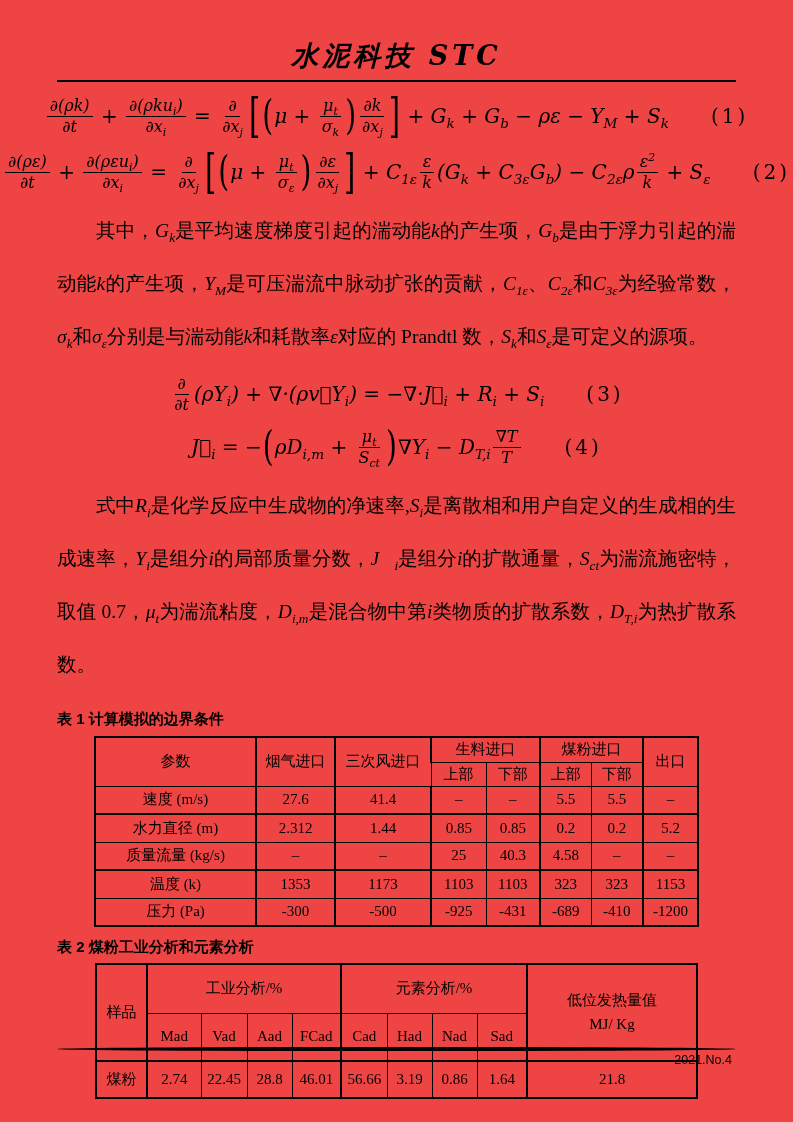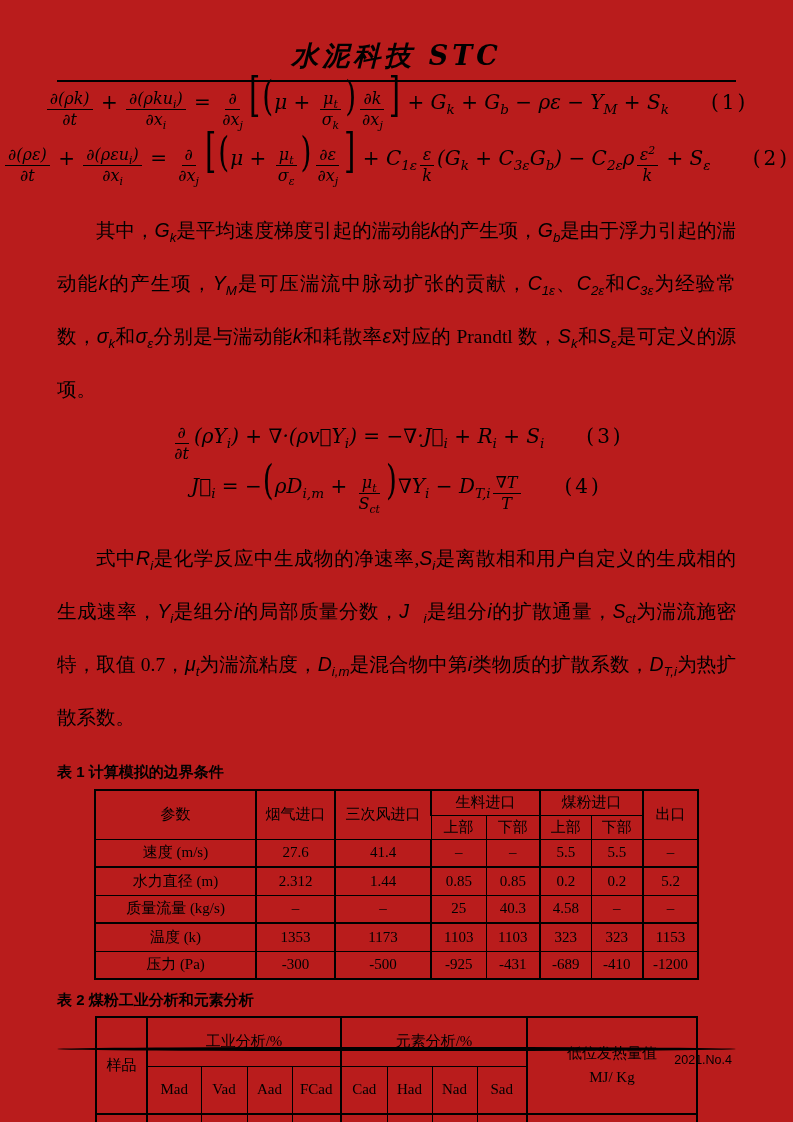--- a/index.html
+++ b/index.html
@@ -1,33 +1,33 @@
 <!DOCTYPE html>
 <html><head>
 <meta charset="utf-8">
 <style>
   html,body{margin:0;padding:0;background:#e8e8e8;}
   .page{
-    position:relative;width:793px;height:1122px;background:#b91c1c;
+    position:relative;width:793px;height:1122px;background:#ef4444;
     margin:0 auto;color:#000;overflow:hidden;
     font-family:"Liberation Serif","DejaVu Serif",serif;
   }
   .content{padding:38px 57px 0 57px;}
 
   
   .journal-title{
     text-align:center;font-family:"DejaVu Serif","Liberation Serif",serif;
     font-style:italic;font-weight:bold;font-size:27px;letter-spacing:4px;
     height:36px;line-height:36px;
   }
   .header-rule{border:none;border-top:2px solid #000;margin:6px 0 0 0;}
 
   
   .equation{
-    display:flex;justify-content:center;
+    display:flex;align-items:center;justify-content:center;
     font-family:"DejaVu Serif","Liberation Serif",serif;
     font-style:italic;font-size:20px;white-space:pre;
   }
   .equation span{white-space:pre;}
   .eq-h52{height:52px;margin-top:4px;}
   .eq-h46{height:46px;margin-top:8px;}
   .eq-first{margin-top:8px;}
   .frac{display:inline-flex;flex-direction:column;align-items:center;
         font-size:0.8em;line-height:1.12;margin:0 2px;vertical-align:middle;}
   .fnum{border-bottom:1.4px solid #000;padding:0 3px 1px 3px;}
@@ -37,21 +37,21 @@
   .bb{font-size:1.45em;transform:scaleY(1.6);}
   .eqnum{font-style:normal;margin-left:42px;letter-spacing:3px;}
   sub{font-size:68%;line-height:0;}
   sup{font-size:68%;line-height:0;}
 
   
   .para{
     font-size:19.5px;line-height:53px;text-align:justify;text-indent:2em;
     margin:6px 0 0 0;
   }
-  .para i{font-family:Liberation Sans, sans-serif;}
+  .para i{font-family:Liberation Serif, serif;}
 
   
   .table-caption{
     font-family:"Liberation Sans","DejaVu Sans",sans-serif;
     font-weight:bold;font-size:15px;height:20px;line-height:20px;
   }
   .cap1{margin-top:18px;margin-bottom:7px;}
   .cap2{margin-top:10px;margin-bottom:6px;}
   table{border-collapse:collapse;margin:0 auto;table-layout:fixed;
         font-size:15px;border:2px solid #000;}

